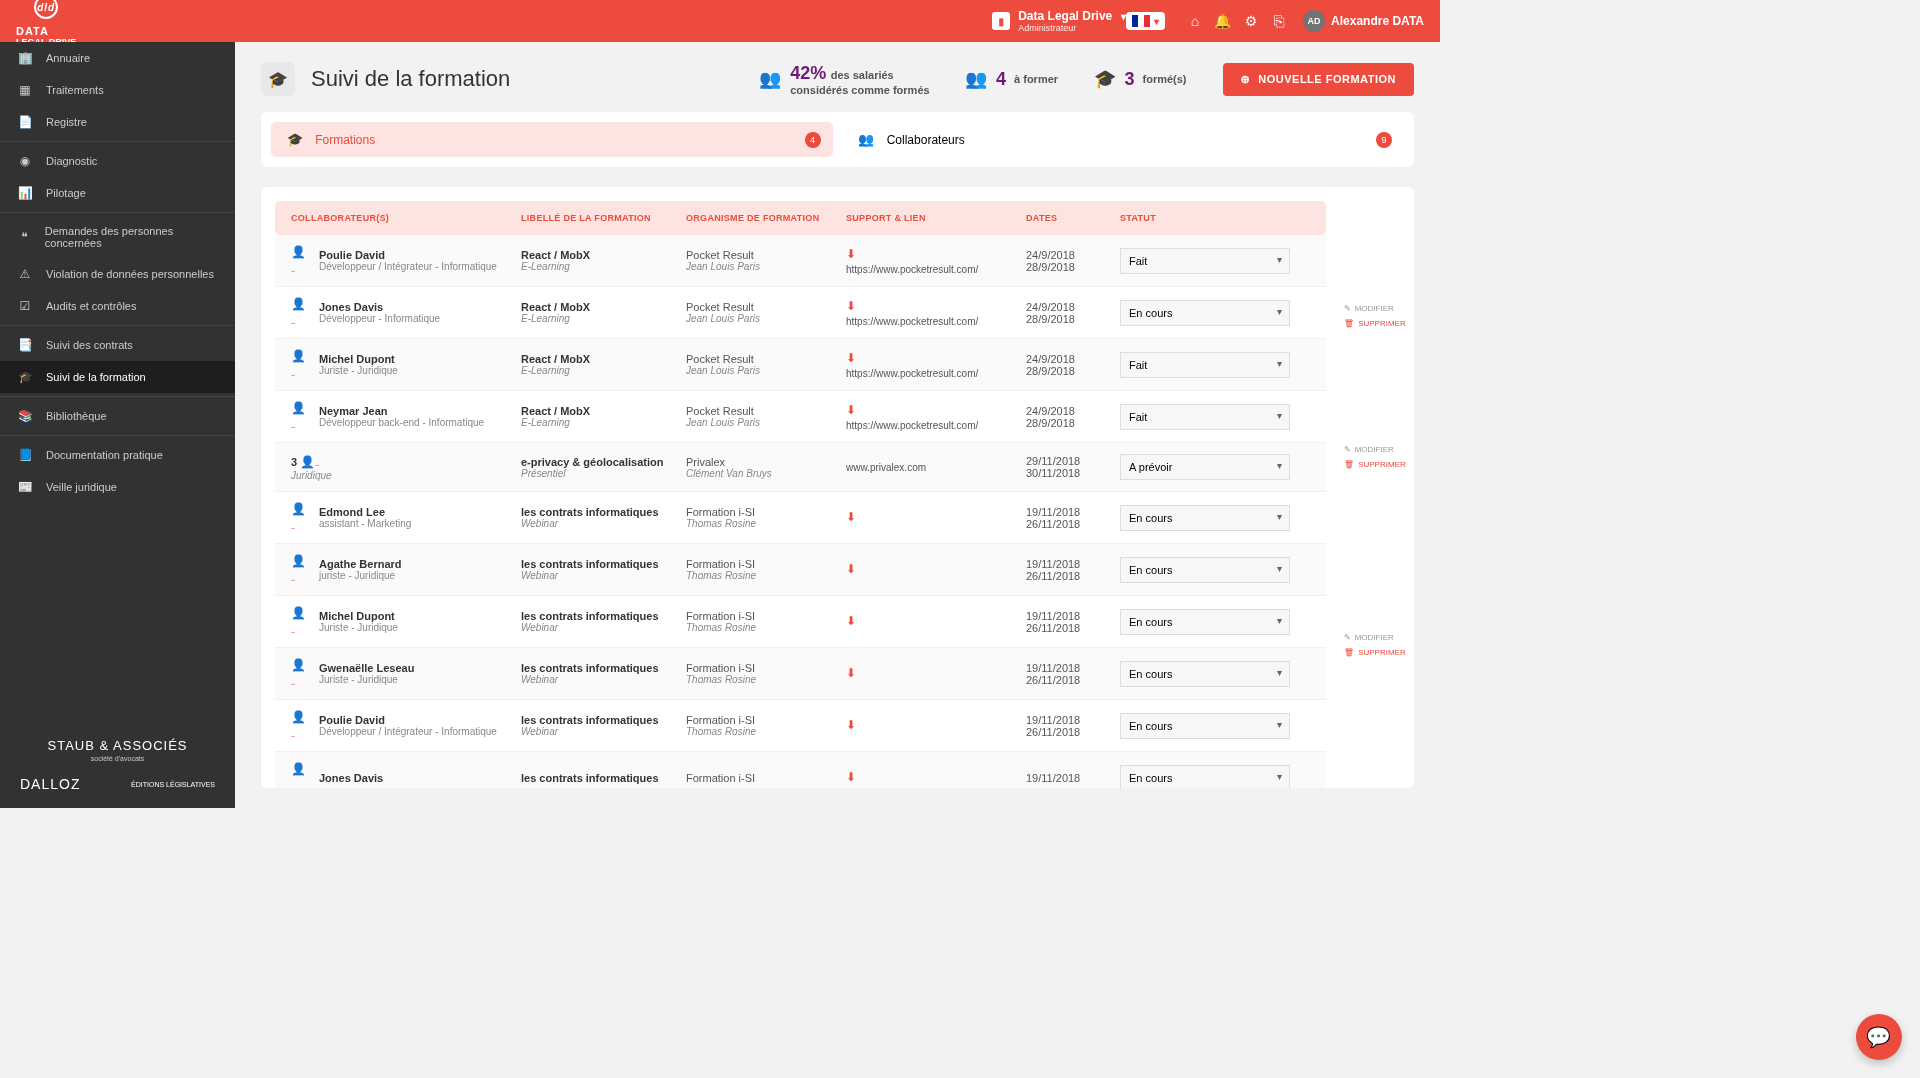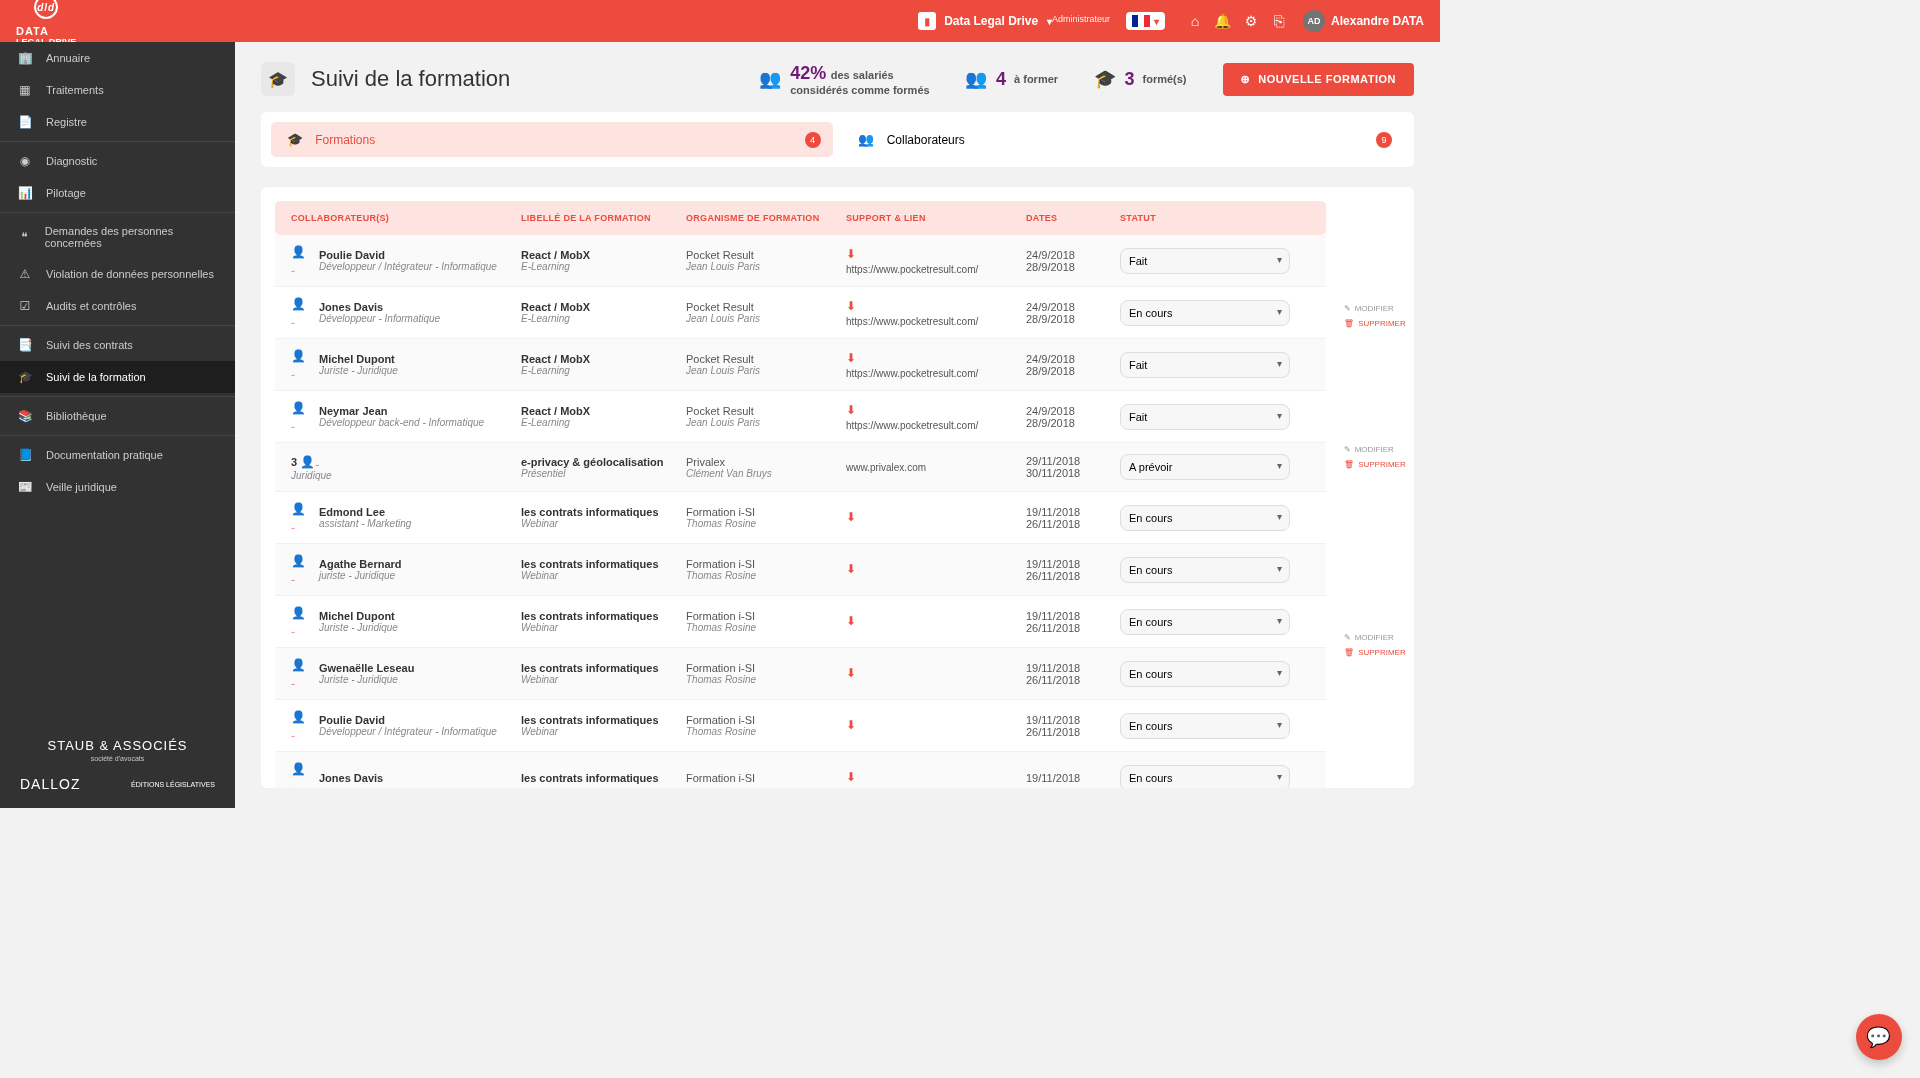--- a/index.html
+++ b/index.html
@@ -2,21 +2,21 @@
 <html><head>
 <meta charset="utf-8">
 <style>
 * { margin:0; padding:0; box-sizing:border-box; font-family:Arial,Helvetica,sans-serif; }
 body { background:#f2f2f2; width:1440px; height:808px; overflow:hidden; }
 .header { height:42px; background:#ec4b3d; display:flex; align-items:center; padding:0 16px; color:#fff; }
 .logo { display:flex; align-items:center; gap:6px; font-weight:bold; font-size:11px; letter-spacing:1px;flex-direction:column; }
 .logo-icon { width:24px; height:24px; border:2px solid #fff; border-radius:50%; display:flex; align-items:center; justify-content:center; font-size:10px; font-style:italic; }
 .header-spacer { flex:1; }
 .org-badge { width:18px; height:18px; background:#fff; border-radius:3px; display:flex; align-items:center; justify-content:center; color:#ec4b3d; font-size:10px; font-weight:bold; margin-right:8px; }
-.org-info { display:flex; flex-direction:row; margin-right:16px; }
+.org-info { display:flex; flex-direction:column; }
 .org-name { font-size:12px; font-weight:bold; }
 .org-role { font-size:9px; opacity:0.9; }
 .org-chevron { margin-left:6px; font-size:10px; }
 .lang-sel { background:#fff; border-radius:4px; padding:3px 6px; display:flex; align-items:center; gap:4px; margin-right:16px; }
 .lang-flag { width:18px; height:12px; background:linear-gradient(to right,#002395 33%,#fff 33%,#fff 66%,#ED2939 66%); }
 .lang-chevron { color:#ec4b3d; font-size:10px; font-weight:bold; }
 .header-icon { width:28px; display:flex; justify-content:center; color:#fff; font-size:14px; cursor:pointer; }
 .user-badge { width:22px; height:22px; background:#737373; border-radius:50%; display:flex; align-items:center; justify-content:center; font-size:9px; font-weight:bold; margin-left:10px; margin-right:6px; }
 .user-name { font-size:12px; font-weight:bold; }
 .layout { display:flex; height:766px; }
@@ -54,27 +54,27 @@
 .trow { display:flex; padding:10px 16px; border-bottom:1px solid #f0f0f0; align-items:center; font-size:11px; }
 .trow.odd { background:#fafafa; }
 .col1 { width:230px; display:flex; align-items:center; gap:12px; }
 .col2 { width:165px; }
 .col3 { width:160px; }
 .col4 { width:180px; }
 .col5 { width:94px; }
 .col6 { width:170px; }
 .person-icon { color:#ec4b3d; font-size:12px; width:16px; }
 .person-name { font-weight:bold; font-size:11px; color:#333; }
-.person-role { font-style:italic; color:#888; font-size:10px; }
+.person-role { color:#888; font-size:10px; }
 .bold-line { font-weight:bold; font-size:11px; color:#333; }
 .sub-line { font-style:italic; color:#888; font-size:10px; }
 .dl-icon { color:#ec4b3d; font-size:12px; margin-bottom:2px; display:block; }
 .link-text { color:#555; font-size:10px; }
 .date-text { color:#555; font-size:11px; }
-.status-sel { width:100%; border:1px solid #ddd; background:#f7f7f7; padding:6px 8px; border-radius:8px; font-size:11px; appearance:none; position:relative; }
+.status-sel { width:100%; border:1px solid #ddd; background:#f7f7f7; padding:6px 8px; border-radius:0; font-size:11px; appearance:none; position:relative; }
 .status-wrap { position:relative; }
 .status-wrap::after { content:"▾"; position:absolute; right:8px; top:6px; color:#666; pointer-events:none; font-size:10px; }
 .row-actions { width:70px; padding-left:10px; display:flex; flex-direction:column; gap:6px; }
 .row-action { display:flex; align-items:center; gap:4px; font-size:8px; color:#999; cursor:pointer; }
 .row-action.del { color:#ec4b3d; }
 .actions-col { width:80px; padding:8px 0; }
 .chat-fab { position:fixed; bottom:18px; right:18px; width:46px; height:46px; background:#ec4b3d; border-radius:50%; display:flex; align-items:center; justify-content:center; color:#fff; font-size:20px; box-shadow:0 4px 10px rgba(0,0,0,0.2); cursor:pointer; }
 </style>
 </head>
 <body>

